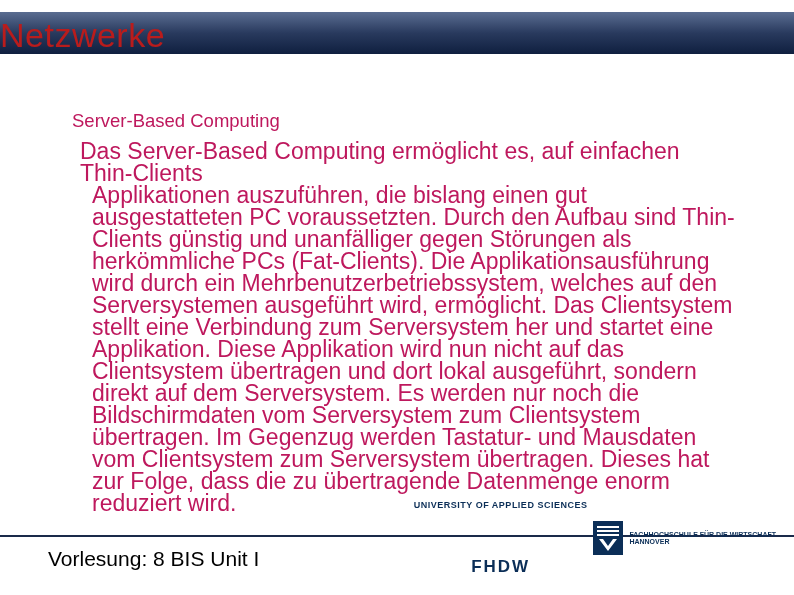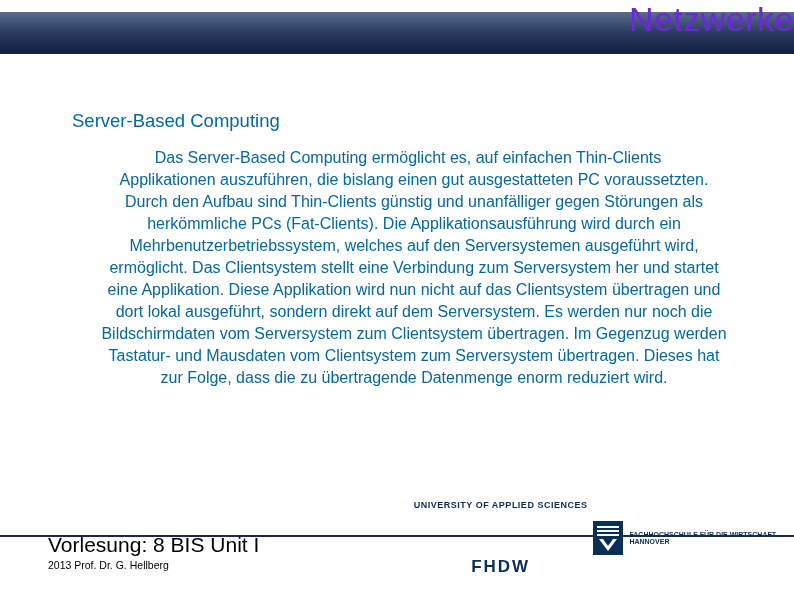--- a/index.html
+++ b/index.html
@@ -21,45 +21,44 @@
   .title-band {
     position: absolute;
     top: 12px;
     left: 0;
     right: 0;
     height: 42px;
     background: linear-gradient(to bottom, #5a6d91 0%, #293a5e 50%, #0f1f3f 100%);
   }
   .title-text {
     position: absolute;
-    top: 0px;
+    top: 16px;
     left: 0;
     right: 0;
-    text-align: right;
+    text-align: left;
     font-size: 34px;
-    color: #6d28d9;
+    color: #b91c1c;
     letter-spacing: 0.5px;
   }
   .content {
     position: absolute;
     top: 110px;
     left: 72px;
     right: 50px;
-    color: #0369a1;
+    color: #be185d;
   }
   .subheading {
     font-size: 18.5px;
     line-height: 22px;
     margin: 0 0 2px 0;
   }
   .body-text {
-    font-size: 16px;
+    font-size: 23px;
     line-height: 22px;
-    margin: 15px;
-    text-align: center;
+    margin: 8px;
   }
   .body-indent {
     display: block;
     padding-left: 12px;
   }
   .footer {
     position: absolute;
     left: 48px;
     bottom: 24px;
     right: 20px;
@@ -142,21 +141,20 @@
     </p>
   </div>
 
   <div class="footer-rule"></div>
 
   <div class="footer">
     <div class="footer-left">
       <div class="lecture-line">
         <span class="lecture-label" style="text-decoration: none;">Vorlesung:</span><span class="lecture-rest"> 8 BIS Unit I</span>
       </div>
-      <div class="copyright">2013 Prof. Dr. G. Hellberg</div>
     </div>
   </div>
 
   <div class="logo">
     <div class="logo-left-text">
       <span class="l1">UNIVERSITY OF APPLIED SCIENCES</span>
       <span class="l2">FHDW</span>
     </div>
     <div class="logo-mark">
       <svg width="30" height="34" viewBox="0 0 30 34">

